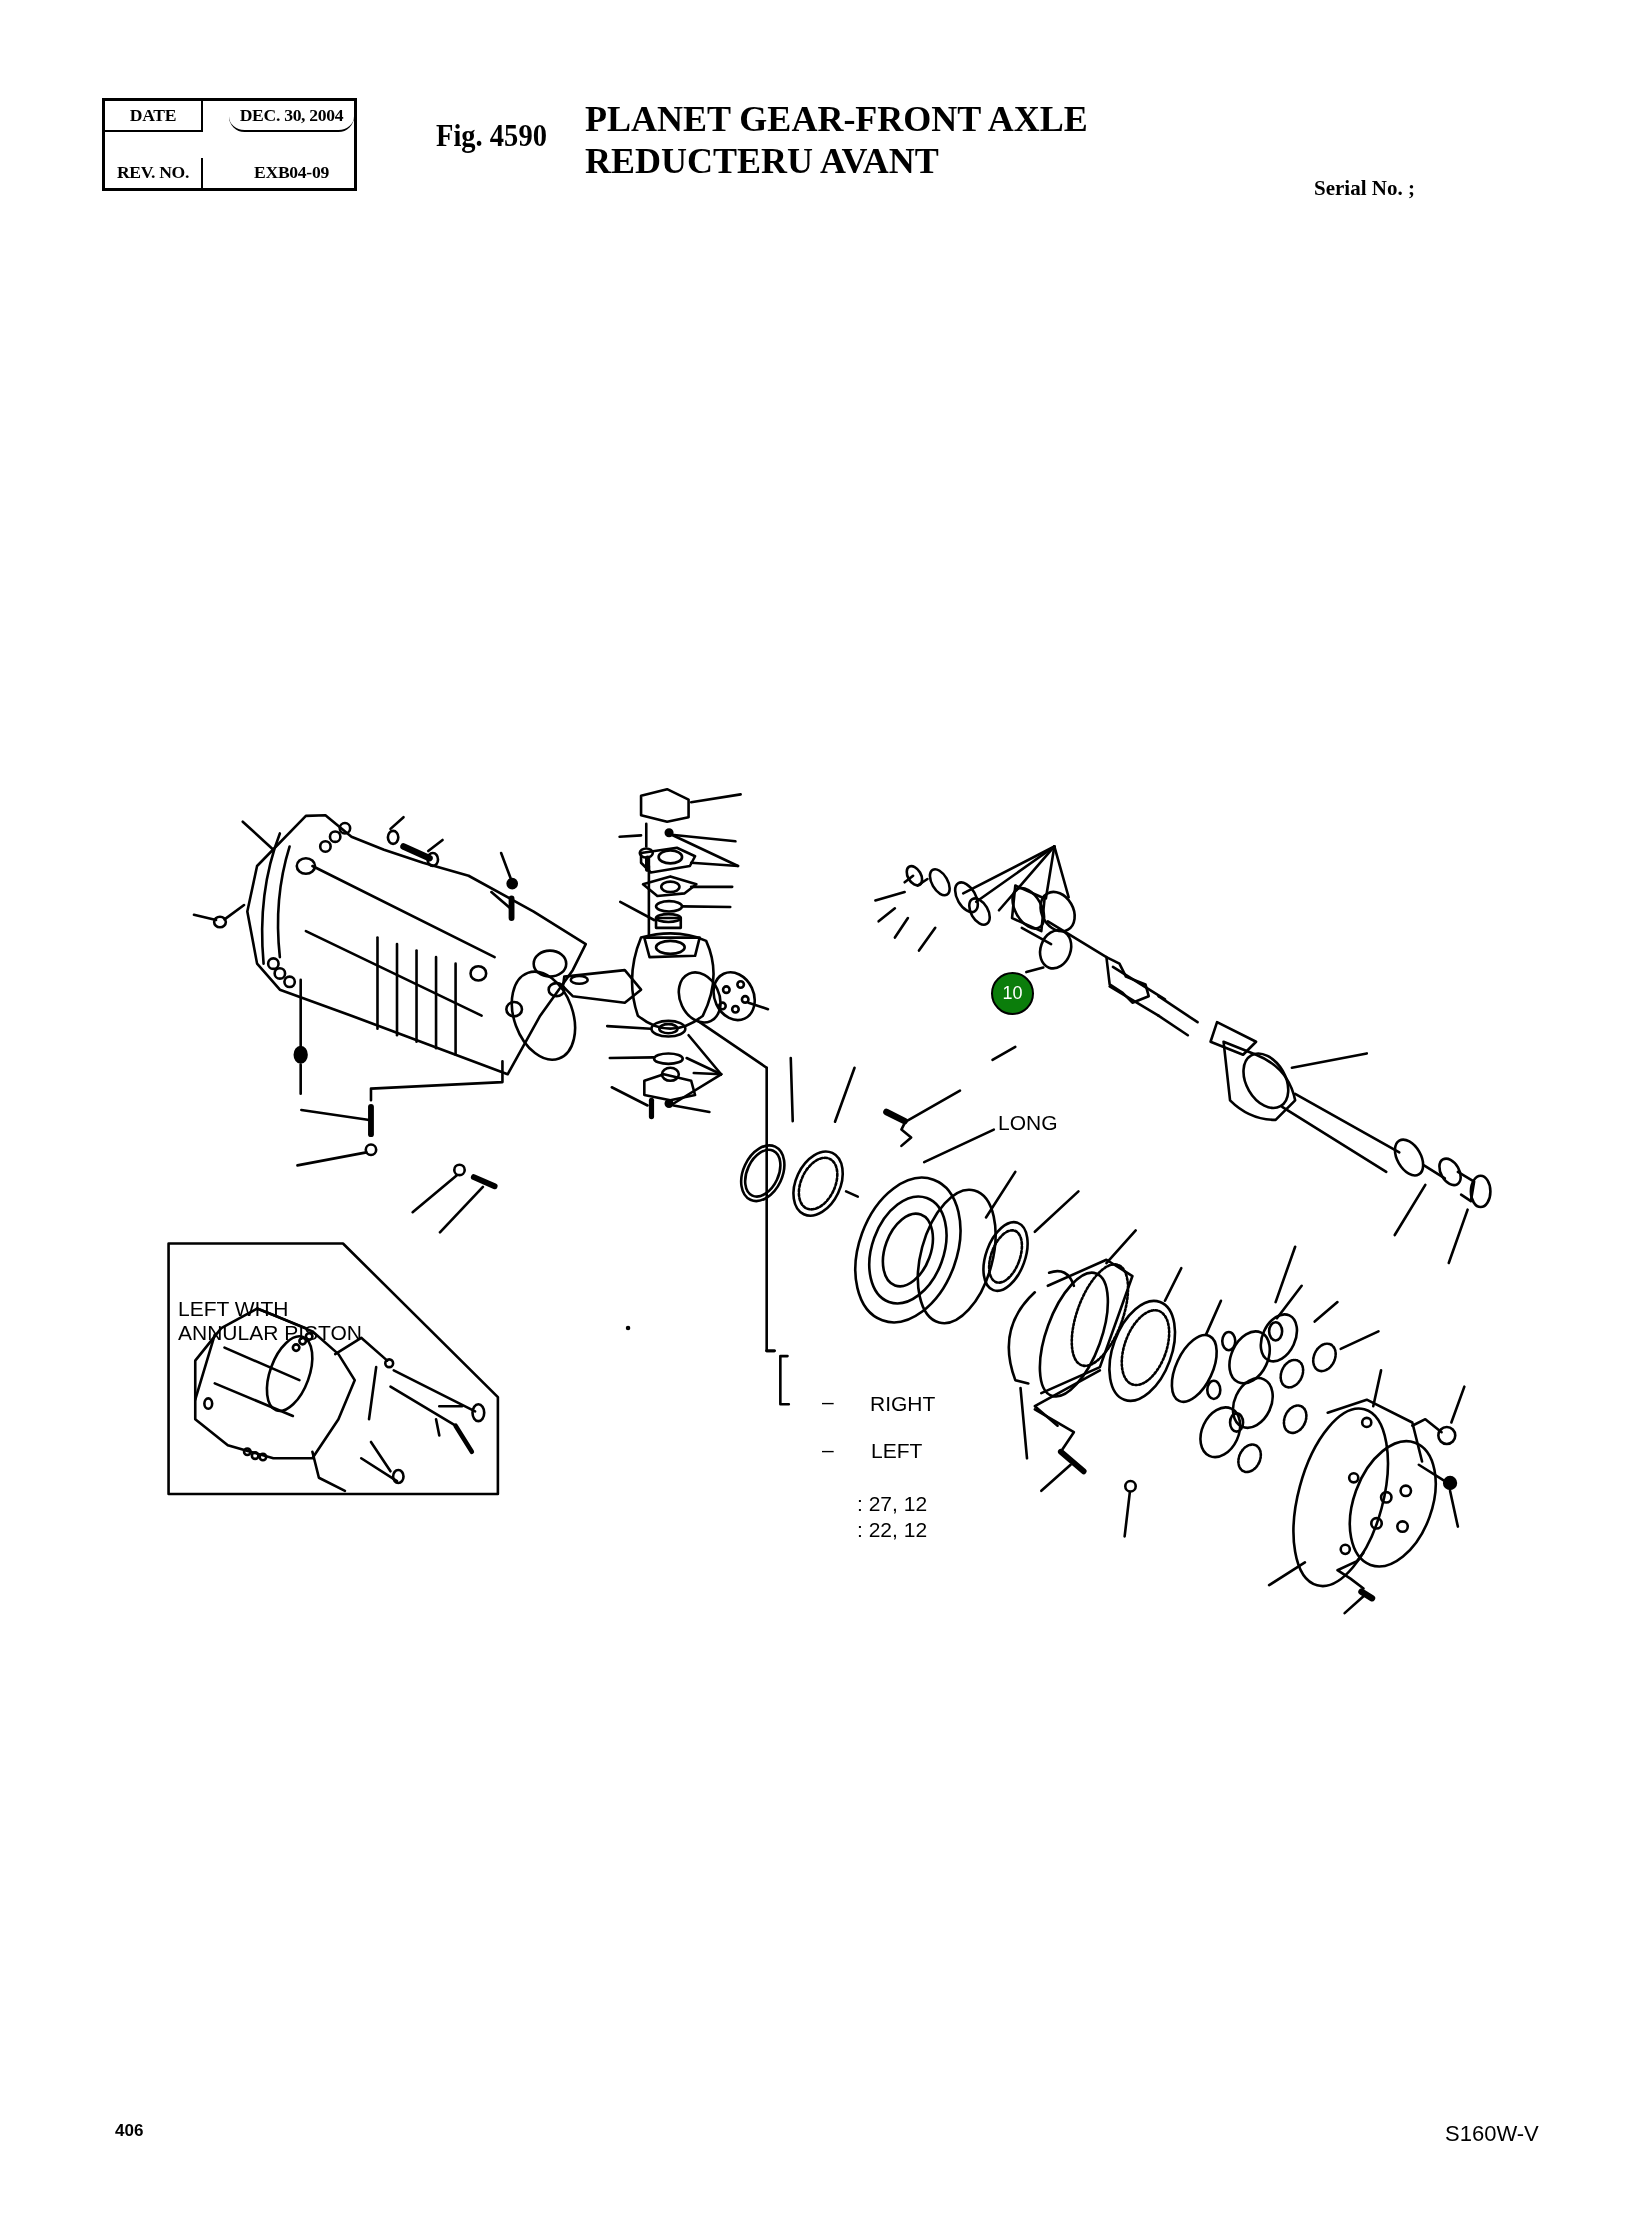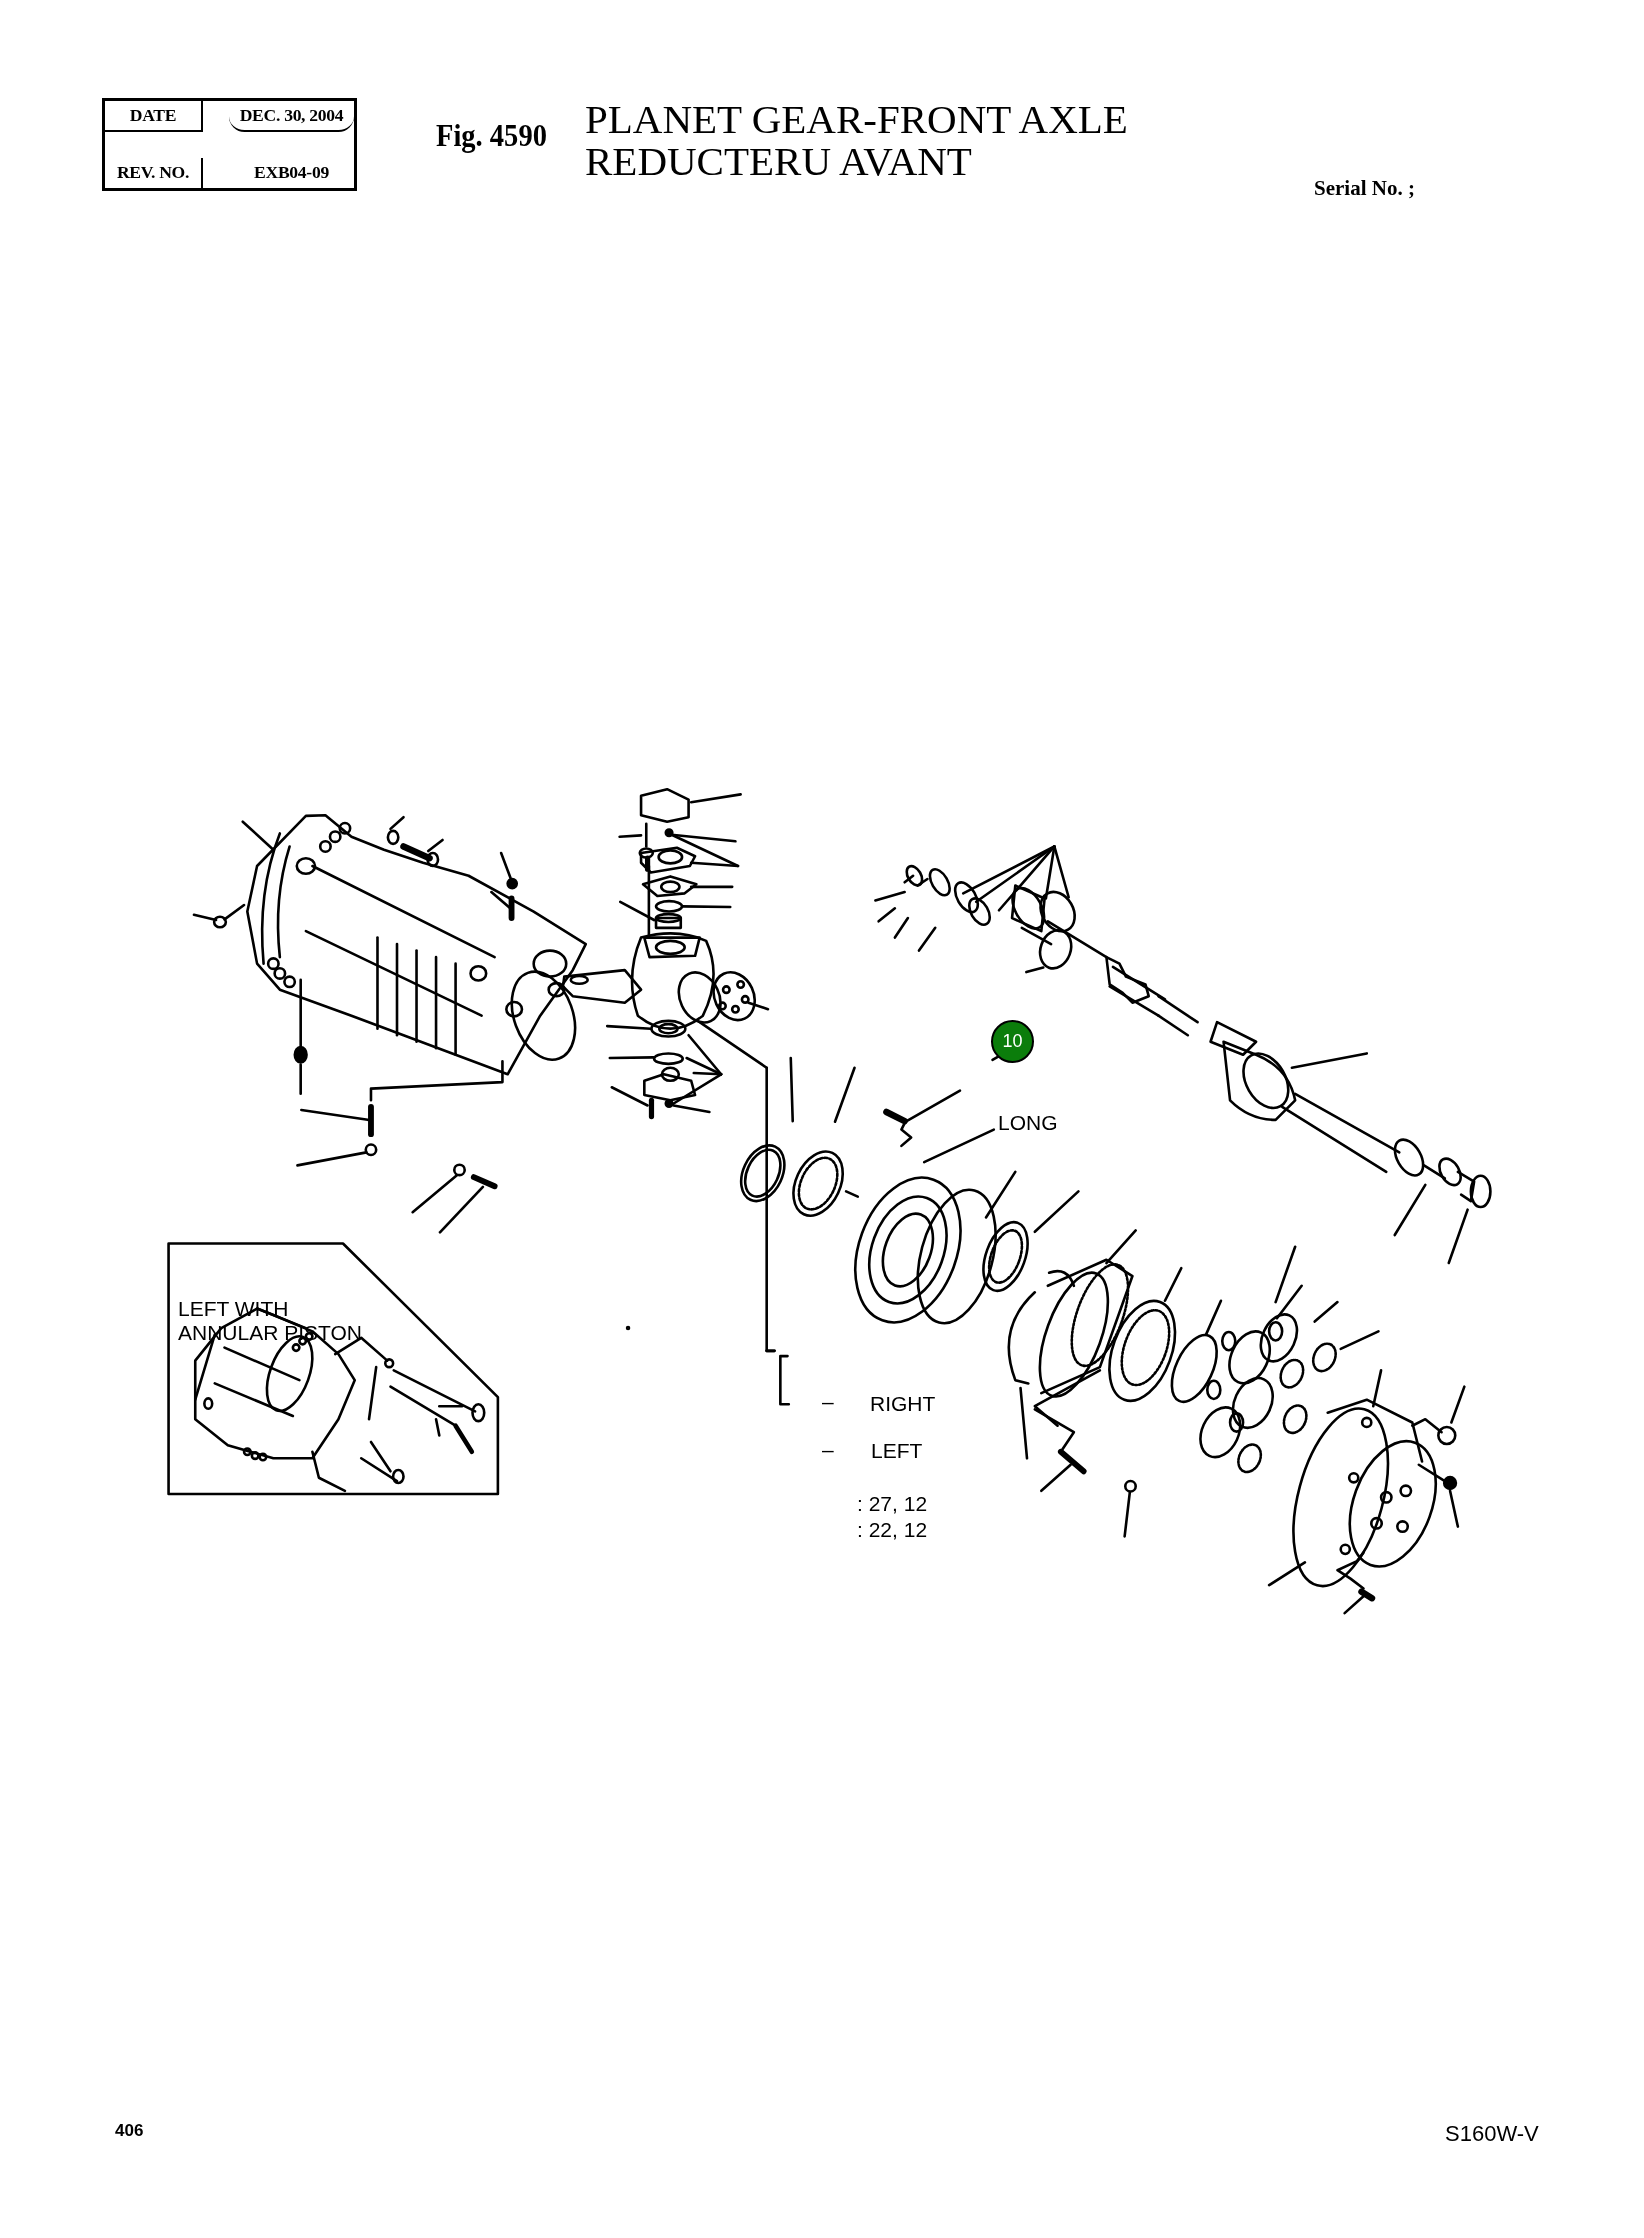--- a/index.html
+++ b/index.html
@@ -3,25 +3,25 @@
 <meta charset="utf-8">
 <style>
   html, body { margin:0; padding:0; background:#ffffff; }
   body { width:1644px; height:2239px; position:relative; overflow:hidden; font-family:"Liberation Serif", serif; color:#000; }
   .hdr-table { position:absolute; left:102px; top:98px; width:255px; height:93px; border:3.9px solid #000; box-sizing:border-box; display:grid; grid-template-columns:98px 1fr; grid-template-rows:1fr 1fr;gap:26px; }
   .hdr-table .cell { display:flex; align-items:center; justify-content:center; font-weight:bold; font-size:17.6px; font-family:"Liberation Serif", serif; letter-spacing:-0.3px; }
   .hdr-table .c1 { border-right:2px solid #000; border-bottom:2.6px solid #000; }
   .hdr-table .c2 { border-bottom:2.6px solid #000;border-radius:20px; }
   .hdr-table .c3 { border-right:2px solid #000; }
   .fig-no { position:absolute; left:436px; top:118px; font-weight:bold; font-size:31px; font-family:"Liberation Serif", serif; transform:scaleX(0.92); transform-origin:left; }
-  .title { position:absolute; left:585px; top:98px; font-weight:normal; font-size:41px; line-height:42px; font-family:"Liberation Serif", serif; }
+  .title { position:absolute; left:585px; top:98px; font-weight:bold; font-size:36px; line-height:42px; font-family:"Liberation Serif", serif; }
   .serial { position:absolute; left:1308px; top:176px; font-weight:bold; font-size:21px; font-family:"Liberation Serif", serif;margin-left:6px; }
   .diagram { position:absolute; left:0; top:0; width:1644px; height:2239px; }
   .lbl { position:absolute; font-family:"Liberation Sans", sans-serif; font-size:21px; color:#000; white-space:nowrap;margin-top:48px; }
-  .marker { position:absolute; left:991px; top:1020px; width:39px; height:39px; border-radius:50%; background:#0b7d0b; border:2.6px solid #000; color:#fff; font-family:"Liberation Sans", sans-serif; font-size:18px; display:flex; align-items:center; justify-content:center; cursor:pointer; }
+  .marker { position:absolute; left:991px; top:972px; width:39px; height:39px; border-radius:50%; background:#0b7d0b; border:2.6px solid #000; color:#fff; font-family:"Liberation Sans", sans-serif; font-size:18px; display:flex; align-items:center; justify-content:center; cursor:pointer; }
   .footer-l { position:absolute; left:115px; top:2121px; font-weight:bold; font-size:17px; font-family:"Liberation Sans", sans-serif; }
   .footer-r { position:absolute; left:1445px; top:2121px; font-weight:normal; font-size:22px; font-family:"Liberation Sans", sans-serif; }
 </style>
 </head>
 <body>
 
 <div class="hdr-table">
   <div class="cell c1">DATE</div>
   <div class="cell c2">DEC. 30, 2004</div>
   <div class="cell c3">REV. NO.</div>

